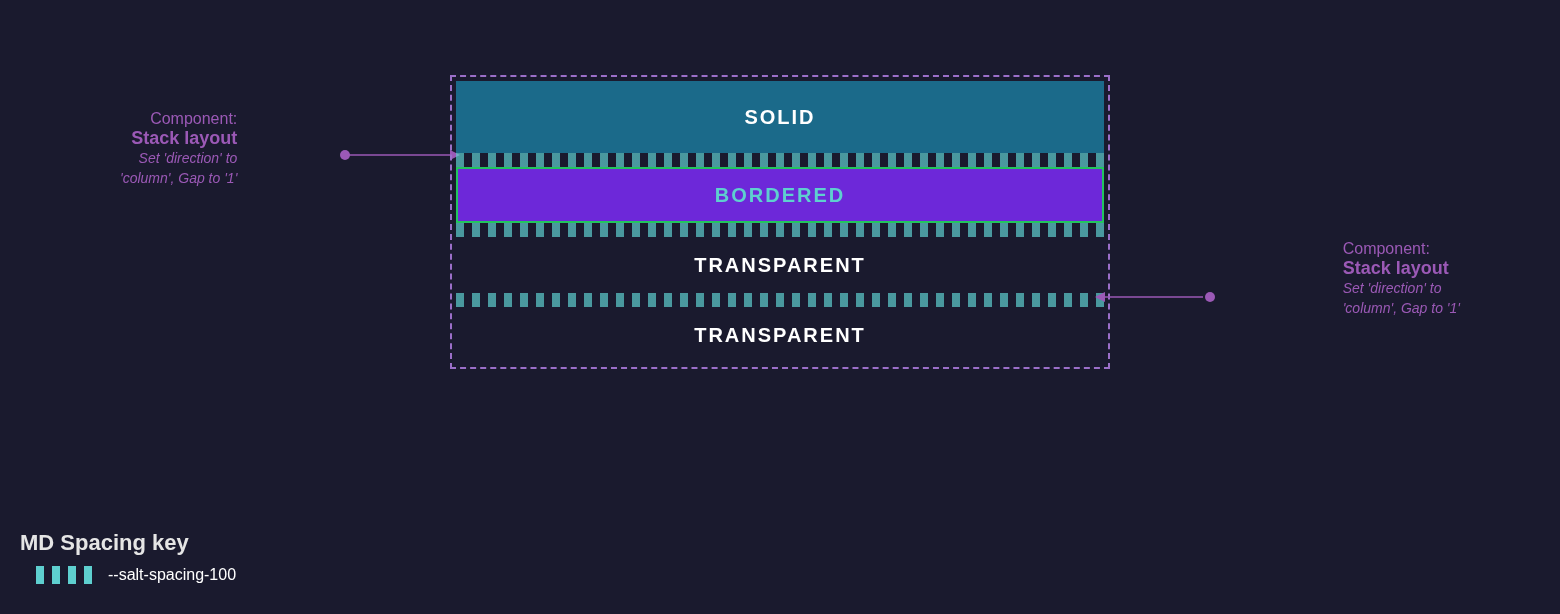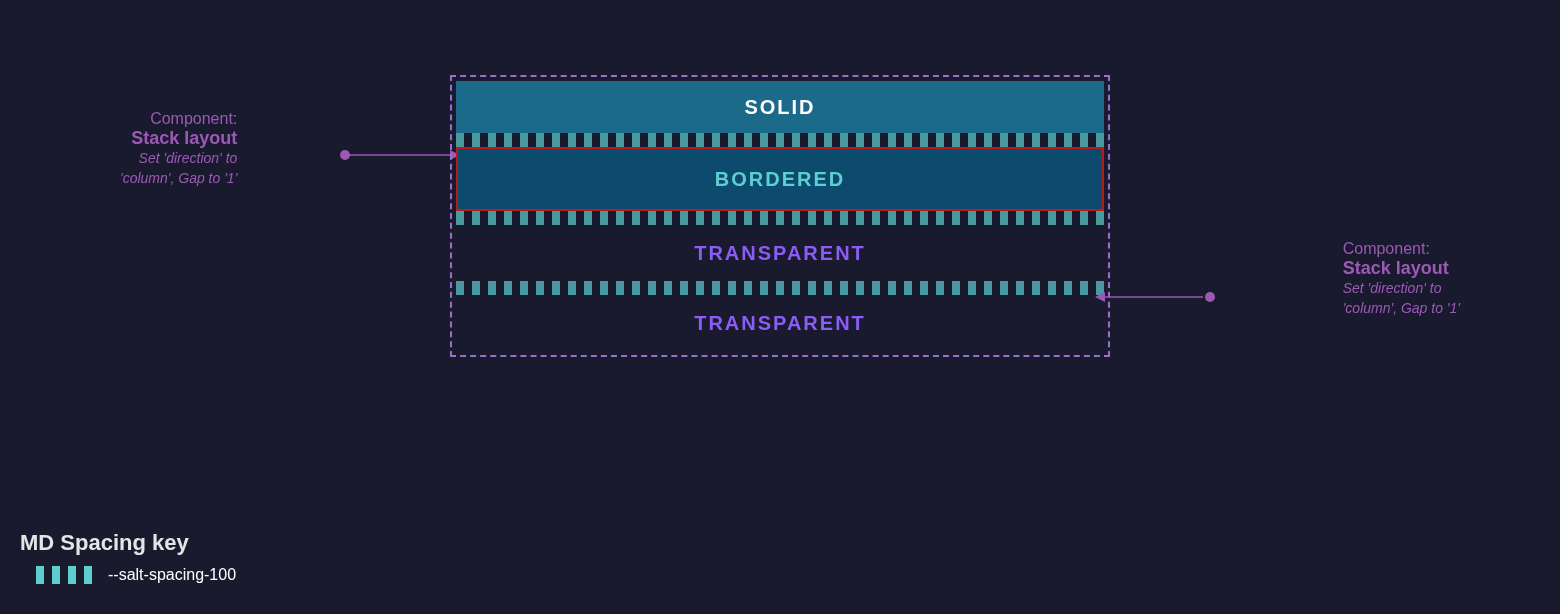--- a/index.html
+++ b/index.html
@@ -97,39 +97,39 @@
         90deg,
         #5ecfcf 0px, #5ecfcf 8px,
         transparent 8px, transparent 16px
       );
       opacity: 0.7;
     }
 
     
     .band-solid {
       background: #1b6a8a;
-      height: 52px;
+      height: 72px;
       display: flex;
       align-items: center;
       justify-content: center;
       text-align: right;
     }
 
     .band-solid span {
       color: #ffffff;
       font-size: 20px;
       font-weight: bold;
       letter-spacing: 2px;
     }
 
     
     .band-bordered {
-      background: #0c4a6e;
-      border: 2px solid #b91c1c;
-      height: 64px;
+      background: #6d28d9;
+      border: 2px solid #22c55e;
+      height: 56px;
       display: flex;
       align-items: center;
       justify-content: center;
     }
 
     .band-bordered span {
       color: #5ecfcf;
       font-size: 20px;
       font-weight: bold;
       letter-spacing: 2px;
@@ -138,21 +138,21 @@
     
     .band-transparent {
       background: transparent;
       height: 56px;
       display: flex;
       align-items: center;
       justify-content: center;
     }
 
     .band-transparent span {
-      color: #8b5cf6;
+      color: #ffffff;
       font-size: 20px;
       font-weight: bold;
       letter-spacing: 2px;
     }
 
     
     .bottom-section {
       position: absolute;
       bottom: 30px;
       left: 20px;

